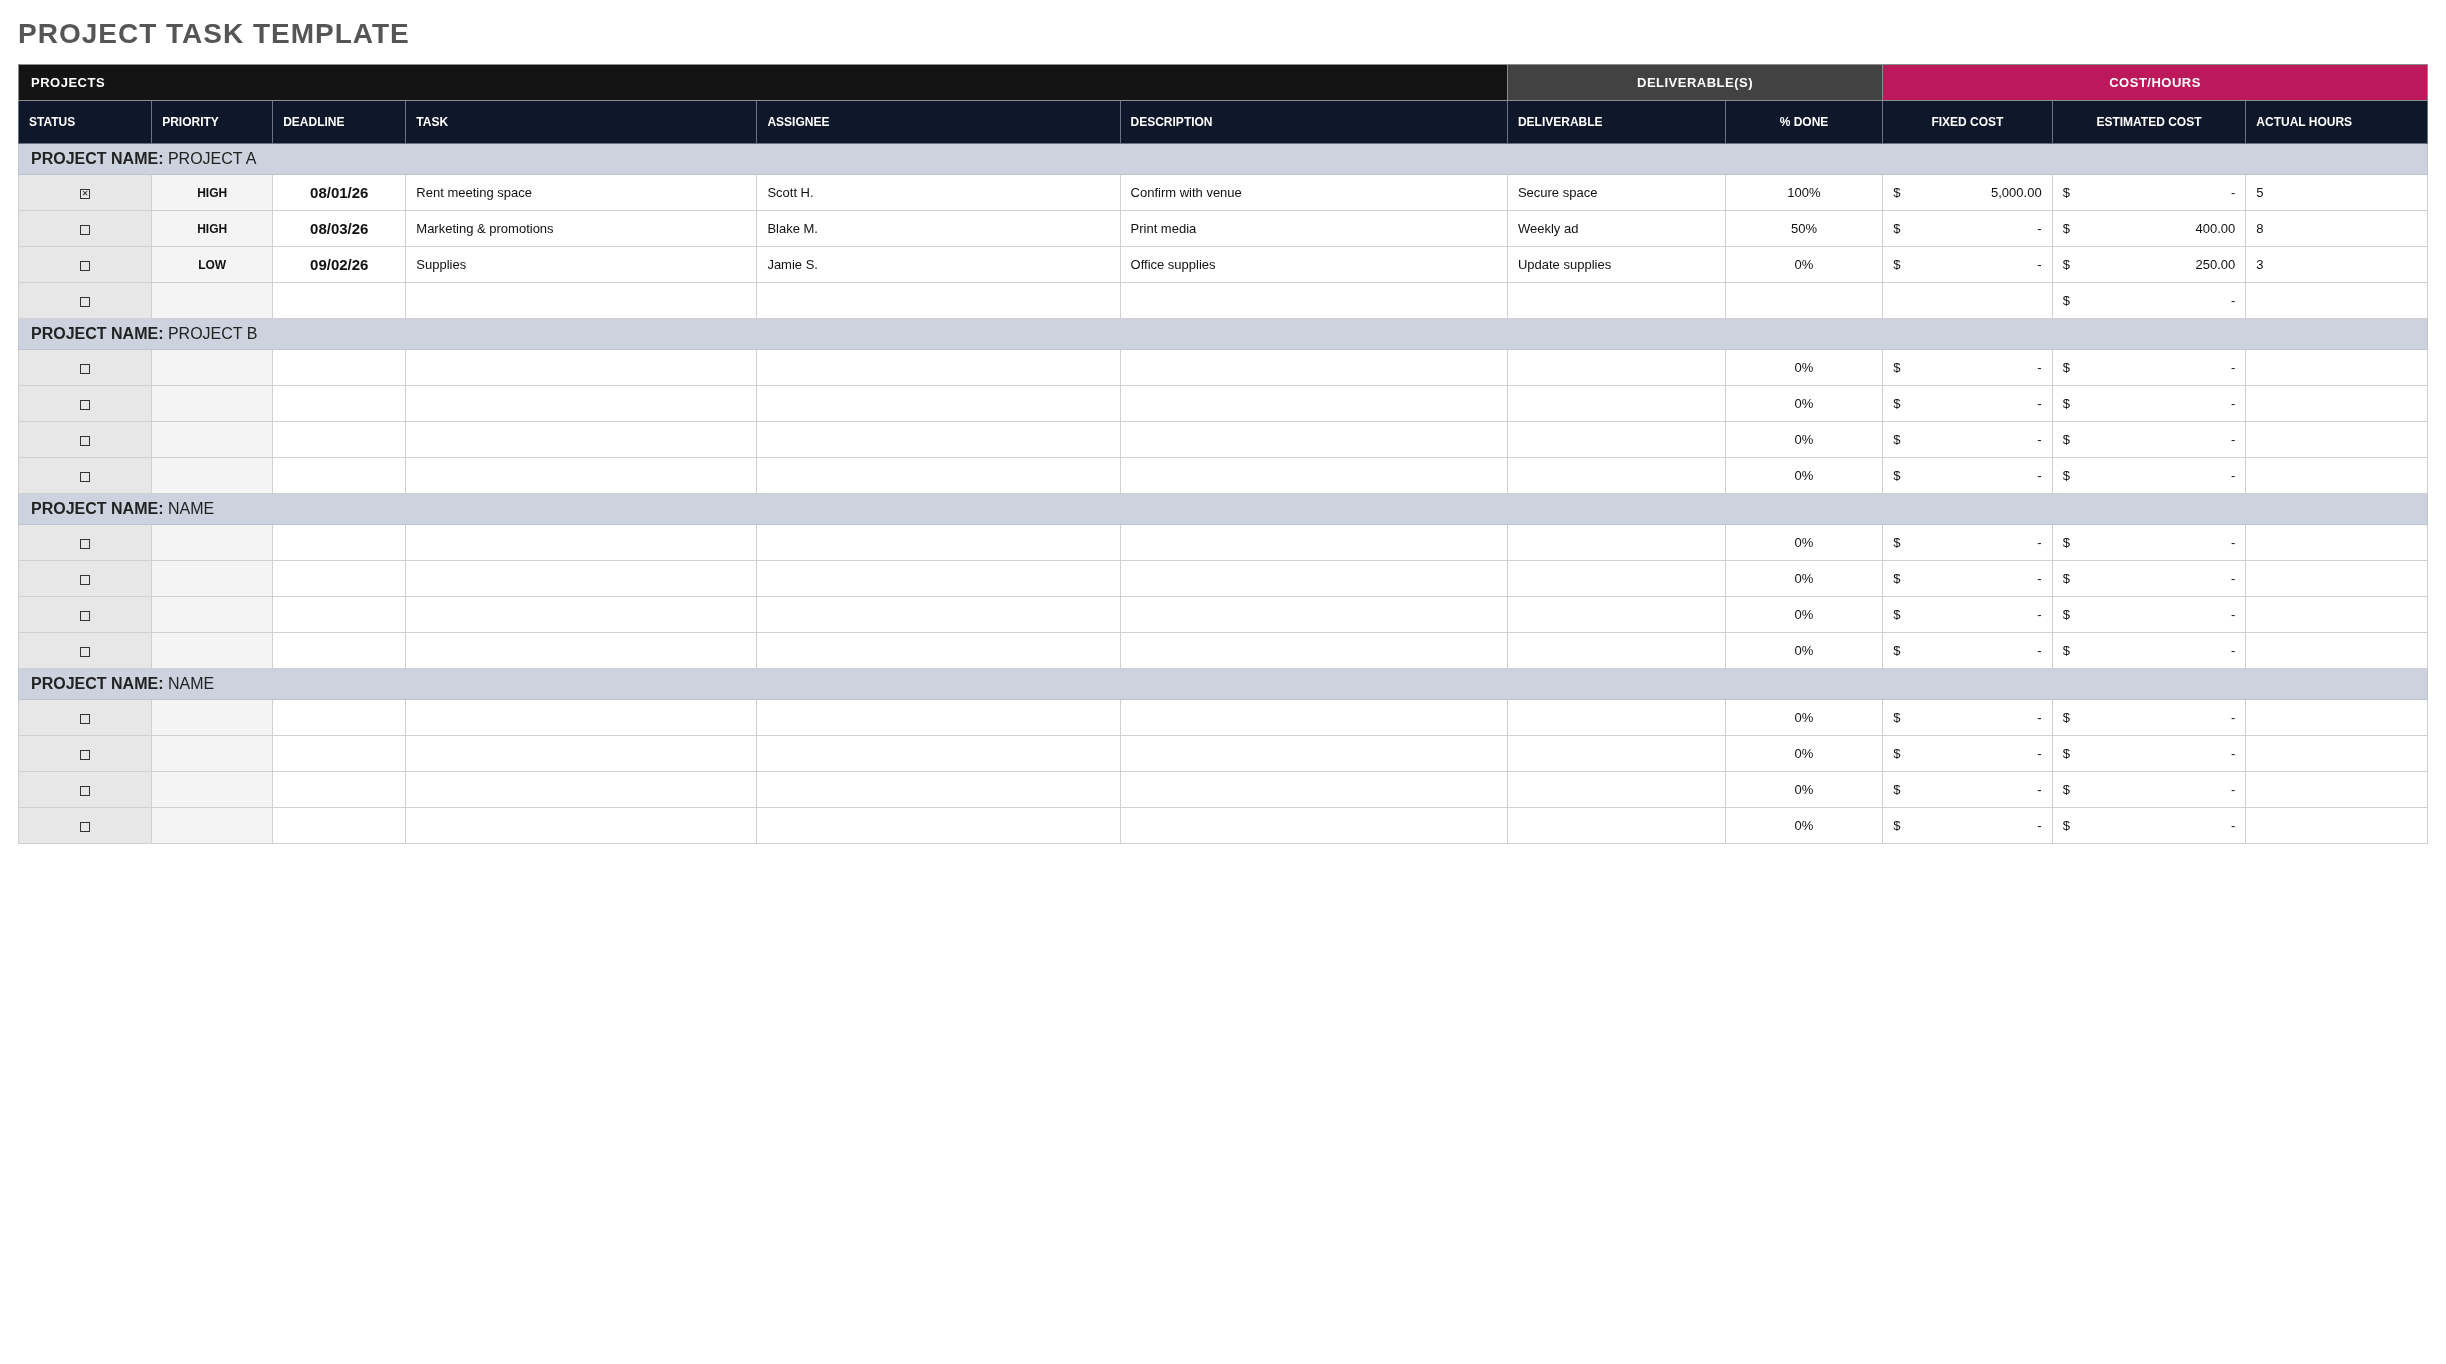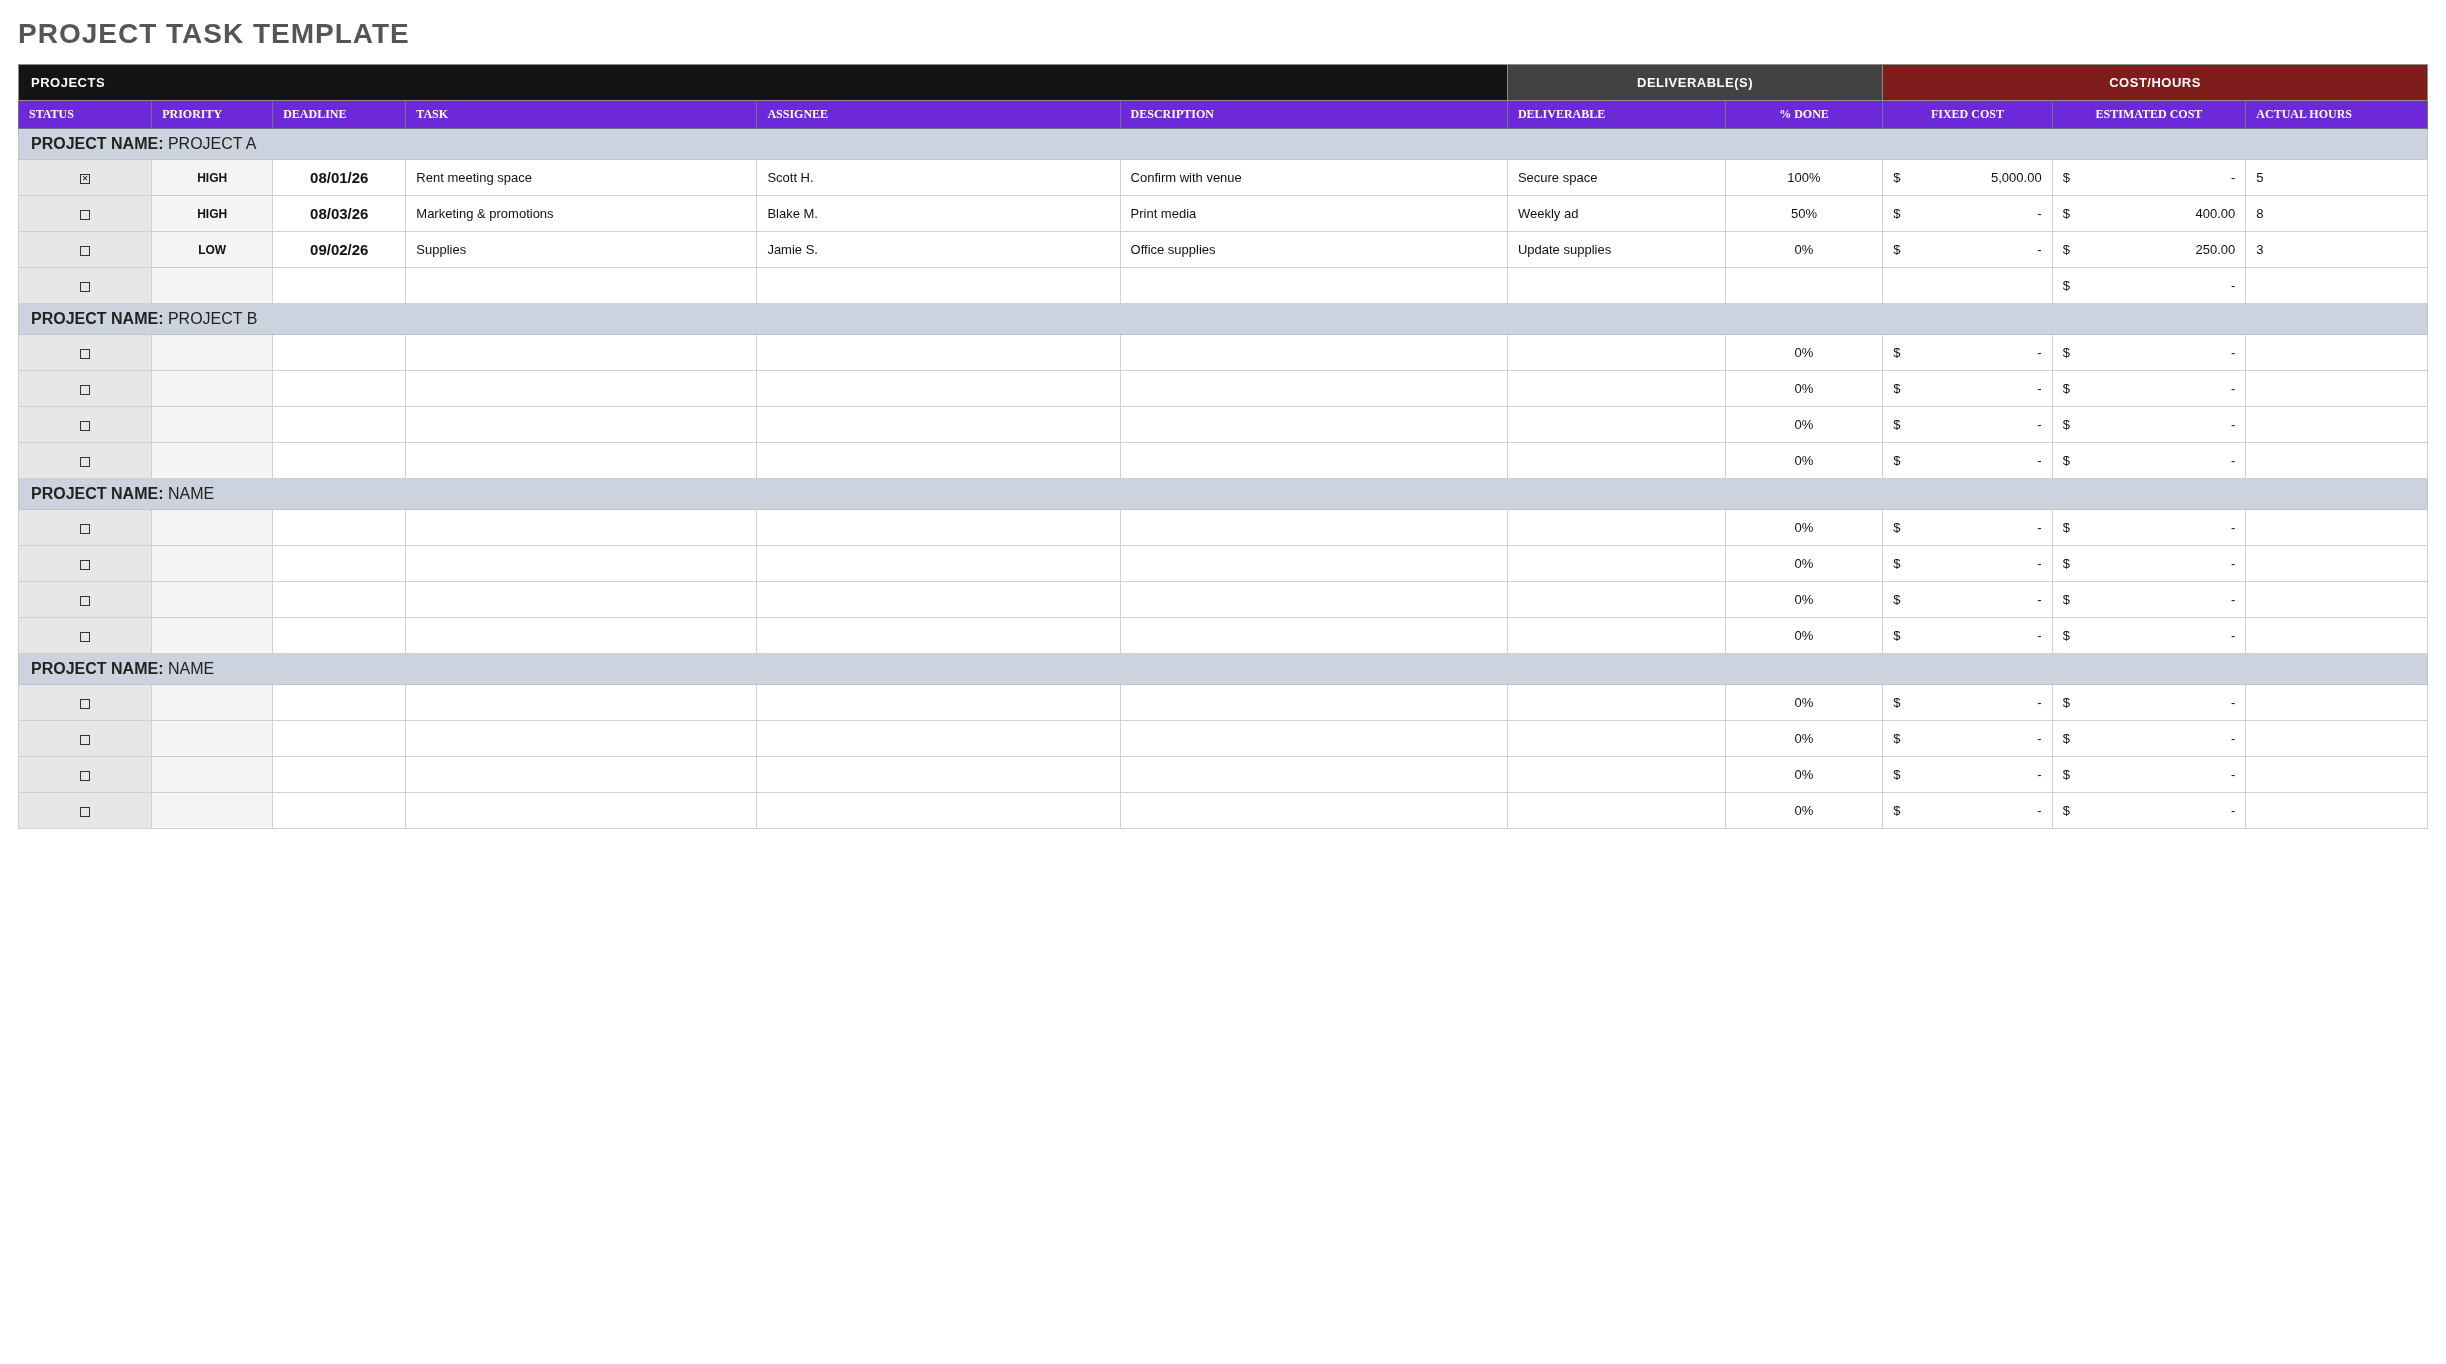--- a/index.html
+++ b/index.html
@@ -39,32 +39,31 @@
   tr.super-head th {
     font-size: 13px;
     font-weight: 700;
     color: #fff;
     padding: 10px 12px;
     border: 1px solid #8c8c8c;
     letter-spacing: 0.5px;
   }
   tr.super-head th.sec-projects     { background:#141414; text-align:left;  }
   tr.super-head th.sec-deliverables { background:#424242; text-align:center;}
-  tr.super-head th.sec-cost         { background:#7f1d1d; text-align:center;}
+  tr.super-head th.sec-cost         { background:#be185d; text-align:center;}
 
   
   tr.col-head th {
-    background: #6d28d9;
+    background: #0f172a;
     color: #fff;
     font-size: 12px;
     font-weight: 700;
     text-align: left;
-    padding: 6px 10px;
+    padding: 14px 10px;
     border: 1px solid #6b7285;
-    font-family: Liberation Serif, serif;
   }
   tr.col-head th.center { text-align: center; }
 
   
   tr.section-row td {
     background: #ccd3de;
     font-size: 16px;
     padding: 6px 12px;
     border: 1px solid #bcc4d1;
     font-weight: 400;

